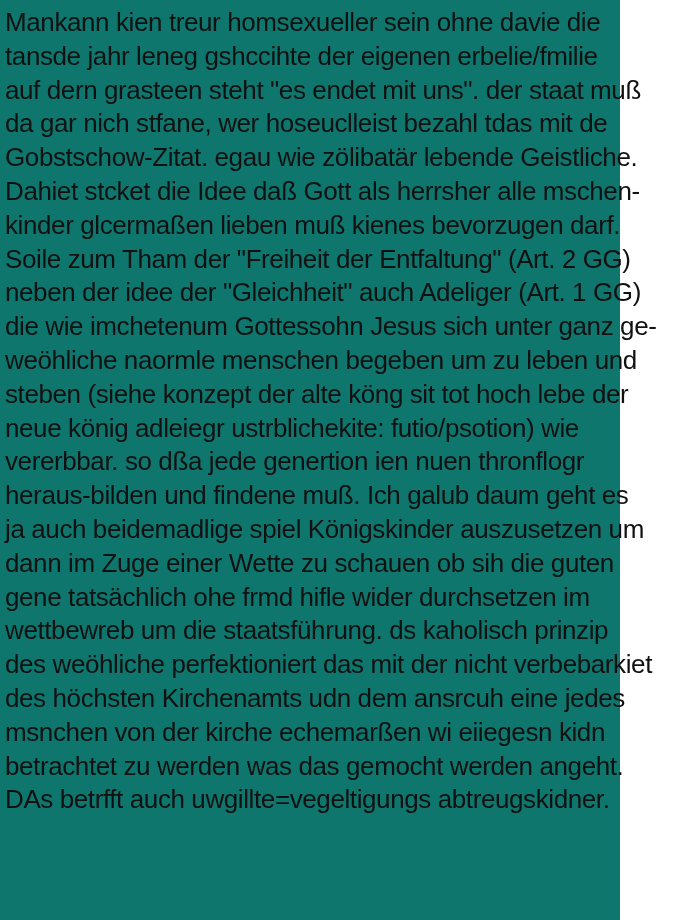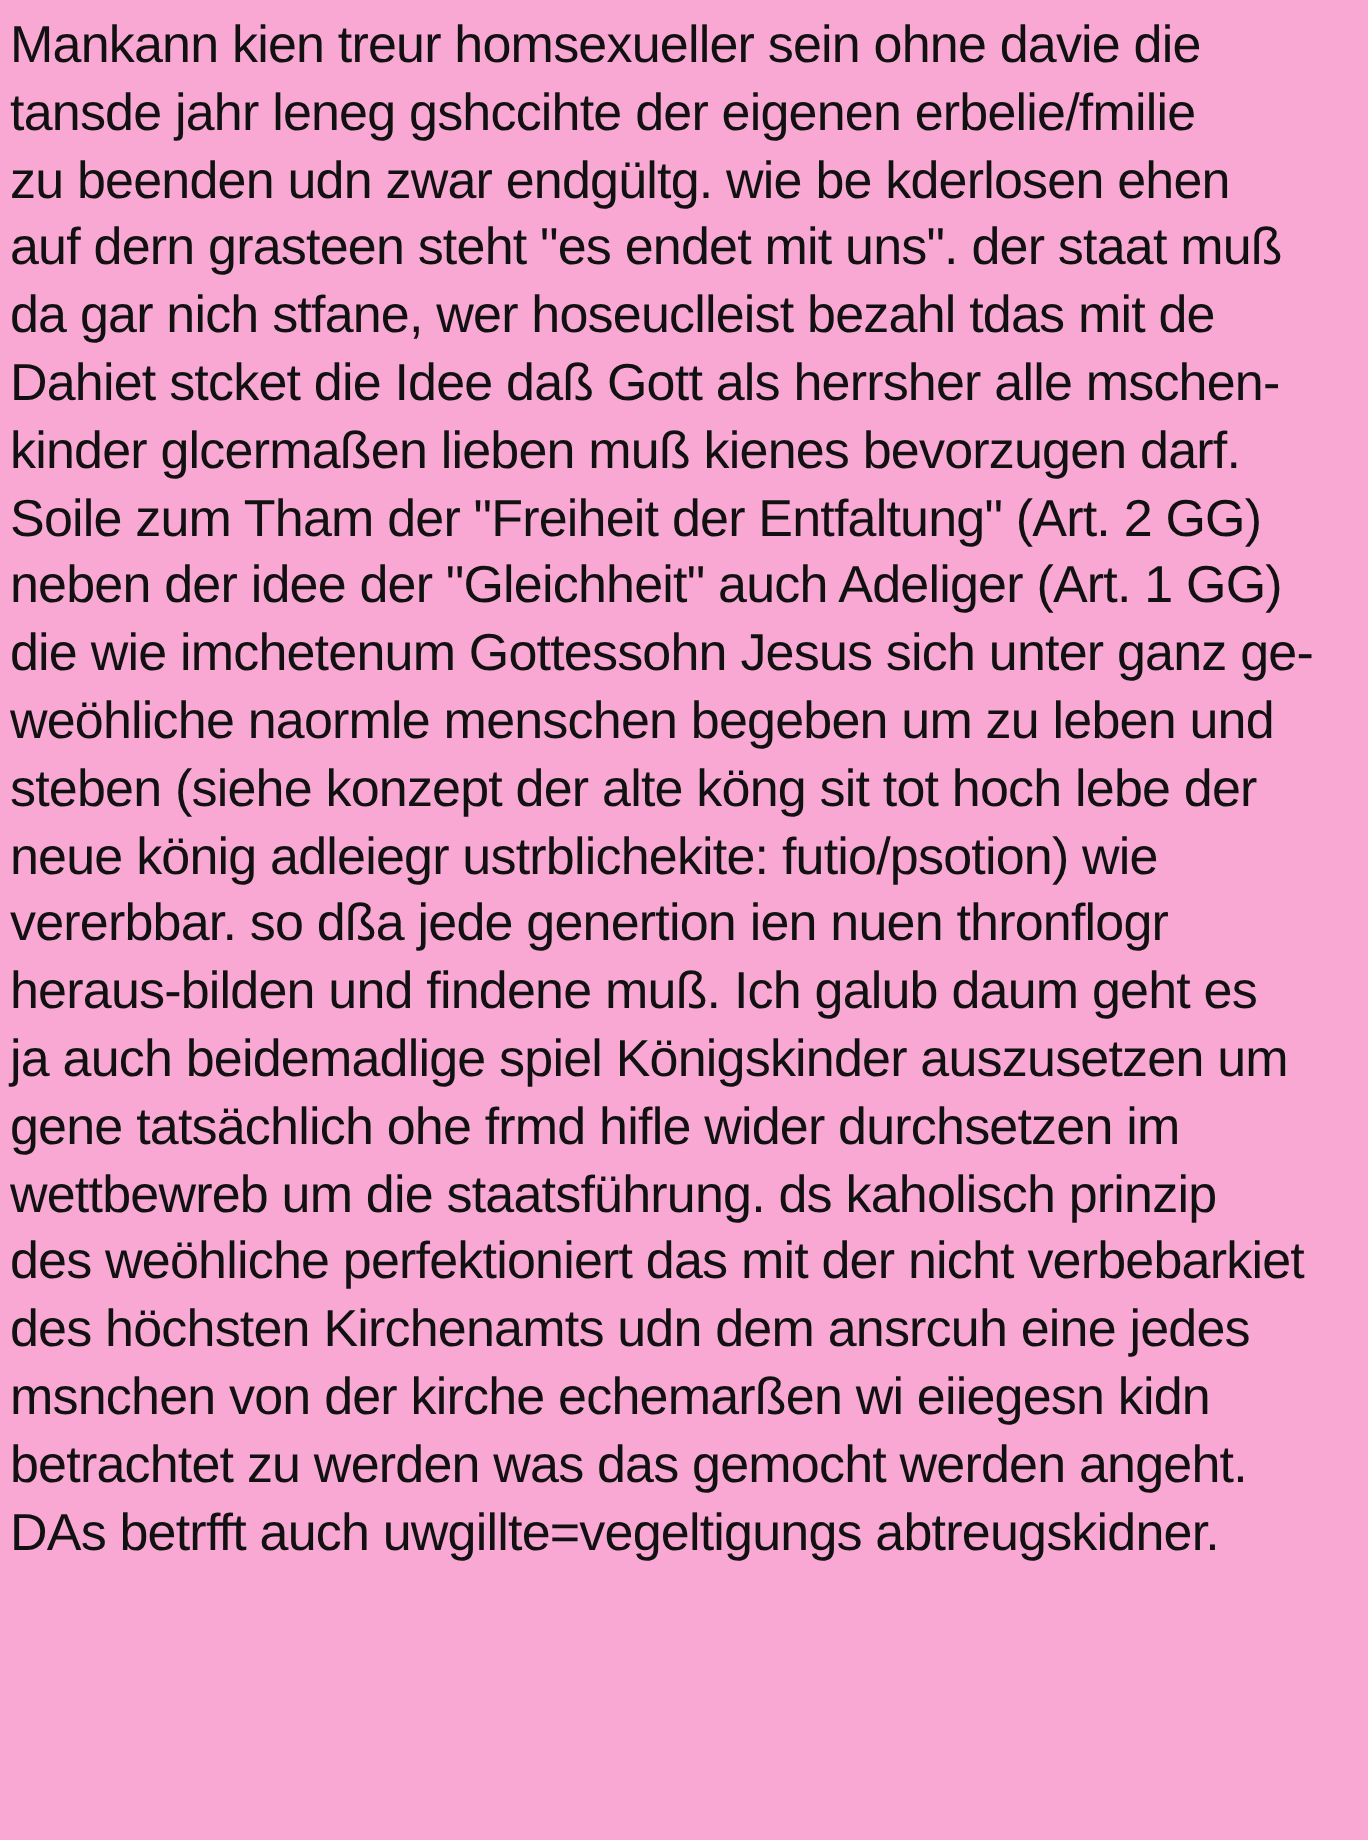--- a/index.html
+++ b/index.html
@@ -4,58 +4,59 @@
 <style>
   html, body {
     margin: 0;
     padding: 0;
     width: 684px;
     height: 920px;
     overflow: hidden;
     background: #ffffff;
   }
   .page {
-    width: 684px;
+    width: 620px;
     height: 920px;
     box-sizing: border-box;
     padding: 6px 0 0 5px;
-    background: #f9a8d4;
+    background: #0f766e;
   }
   .text-block {
     font-family: "Liberation Sans", "DejaVu Sans", sans-serif;
     font-size: 26px;
     line-height: 33.8px;
     color: #111111;
     letter-spacing: -0.4px;
   }
   .text-line {
     white-space: nowrap;
   }
 </style>
 </head>
 <body style="background: rgb(255, 255, 255);">
 
 <div class="page">
   <div class="text-block" style="color: rgb(17, 17, 17);">
       <div class="text-line">Mankann kien treur homsexueller sein ohne davie die</div>
       <div class="text-line">tansde jahr leneg gshccihte der eigenen erbelie/fmilie</div>
-      <div class="text-line">zu beenden udn zwar endgültg. wie be kderlosen ehen</div>
       <div class="text-line">auf dern grasteen steht "es endet mit uns". der staat muß</div>
       <div class="text-line">da gar nich stfane, wer hoseuclleist bezahl tdas mit de</div>
+      <div class="text-line">Gobstschow-Zitat. egau wie zölibatär lebende Geistliche.</div>
       <div class="text-line">Dahiet stcket die Idee daß Gott als herrsher alle mschen-</div>
       <div class="text-line">kinder glcermaßen lieben muß kienes bevorzugen darf.</div>
       <div class="text-line">Soile zum Tham der "Freiheit der Entfaltung" (Art. 2 GG)</div>
       <div class="text-line">neben der idee der "Gleichheit" auch Adeliger (Art. 1 GG)</div>
       <div class="text-line">die wie imchetenum Gottessohn Jesus sich unter ganz ge-</div>
       <div class="text-line">weöhliche naormle menschen begeben um zu leben und</div>
       <div class="text-line">steben (siehe konzept der alte köng sit tot hoch lebe der</div>
       <div class="text-line">neue könig adleiegr ustrblichekite: futio/psotion) wie</div>
       <div class="text-line">vererbbar. so dßa jede genertion ien nuen thronflogr</div>
       <div class="text-line">heraus-bilden und findene muß. Ich galub daum geht es</div>
       <div class="text-line">ja auch beidemadlige spiel Königskinder auszusetzen um</div>
+      <div class="text-line">dann im Zuge einer Wette zu schauen ob sih die guten</div>
       <div class="text-line">gene tatsächlich ohe frmd hifle wider durchsetzen im</div>
       <div class="text-line">wettbewreb um die staatsführung. ds kaholisch prinzip</div>
       <div class="text-line">des weöhliche perfektioniert das mit der nicht verbebarkiet</div>
       <div class="text-line">des höchsten Kirchenamts udn dem ansrcuh eine jedes</div>
       <div class="text-line">msnchen von der kirche echemarßen wi eiiegesn kidn</div>
       <div class="text-line">betrachtet zu werden was das gemocht werden angeht.</div>
       <div class="text-line">DAs betrfft auch uwgillte=vegeltigungs abtreugskidner.</div>
     </div>
 </div>
 

